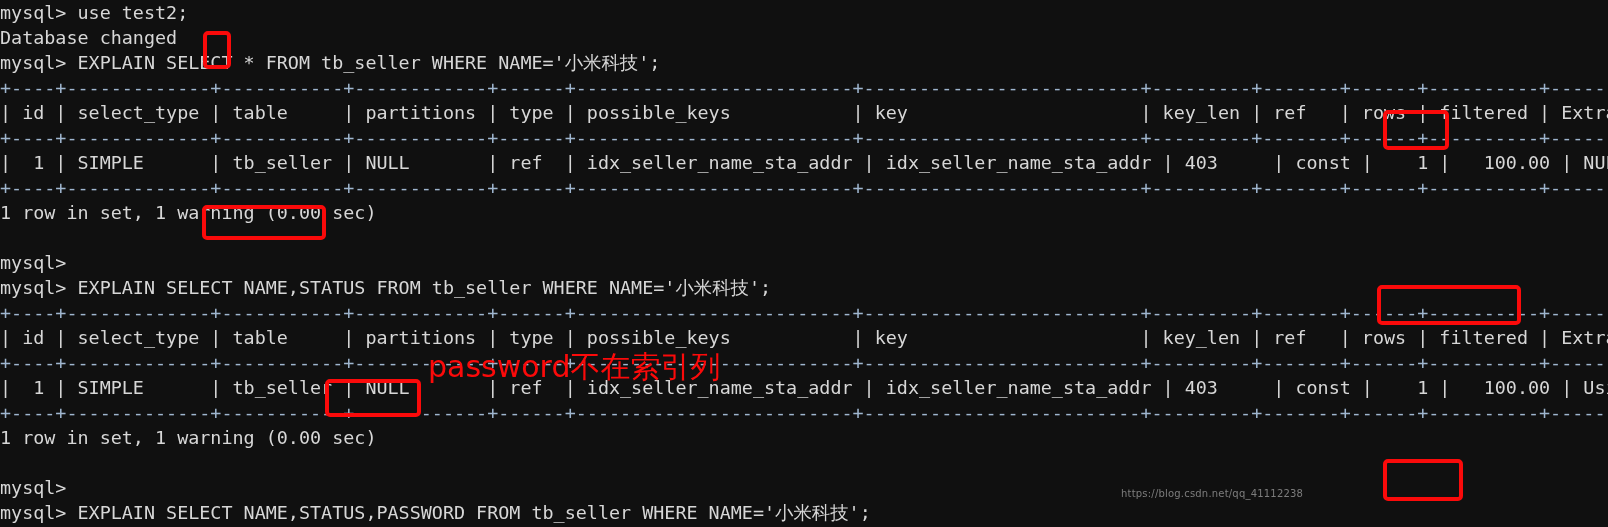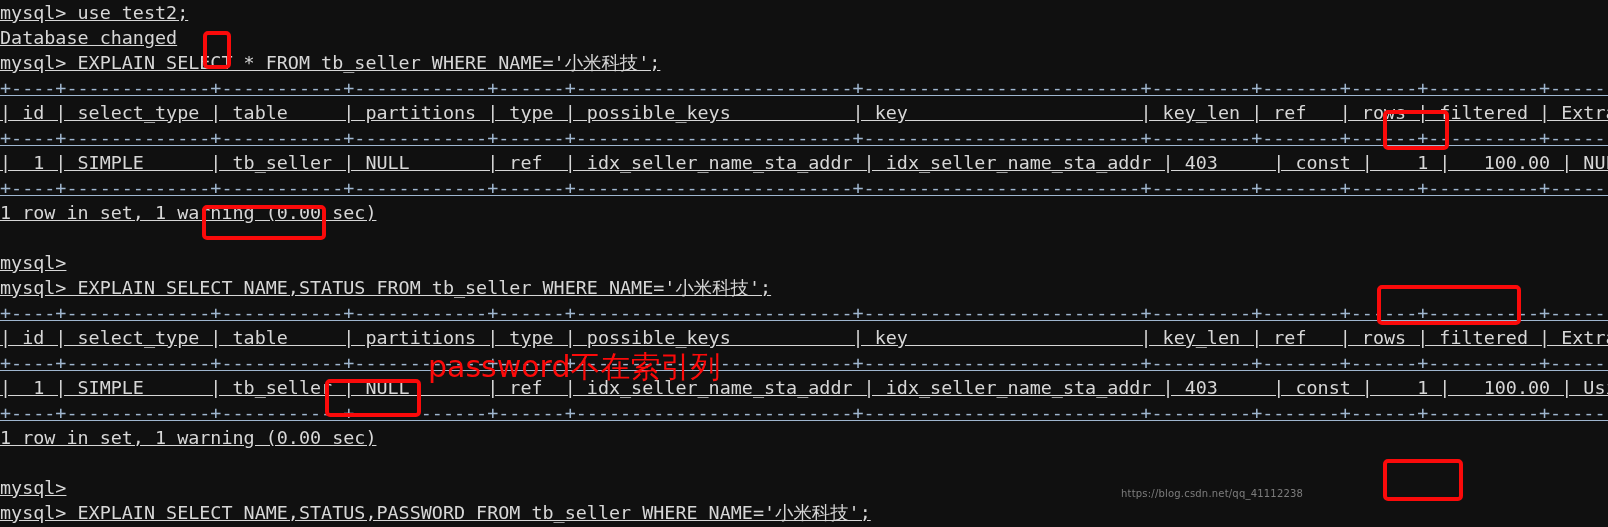--- a/index.html
+++ b/index.html
@@ -26,21 +26,20 @@
     font-size: 18.4px;
     line-height: 25px;
     color: #d7d7d7;
     white-space: pre;
     letter-spacing: 0px;
   }
   .term .line {
     height: 25px;
     white-space: pre;
     display: block;
-    text-decoration: underline;
   }
   .term .sep {
     color: #9fb6cf;
   }
   .term .blank {
     color: transparent;
   }
 
   
   .hl {

